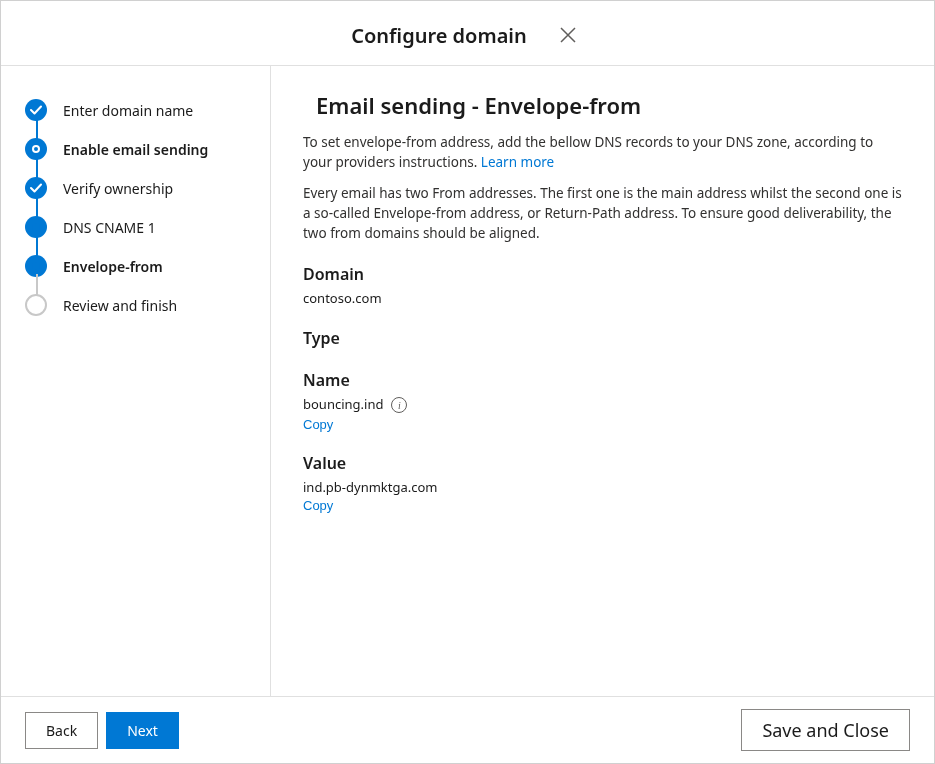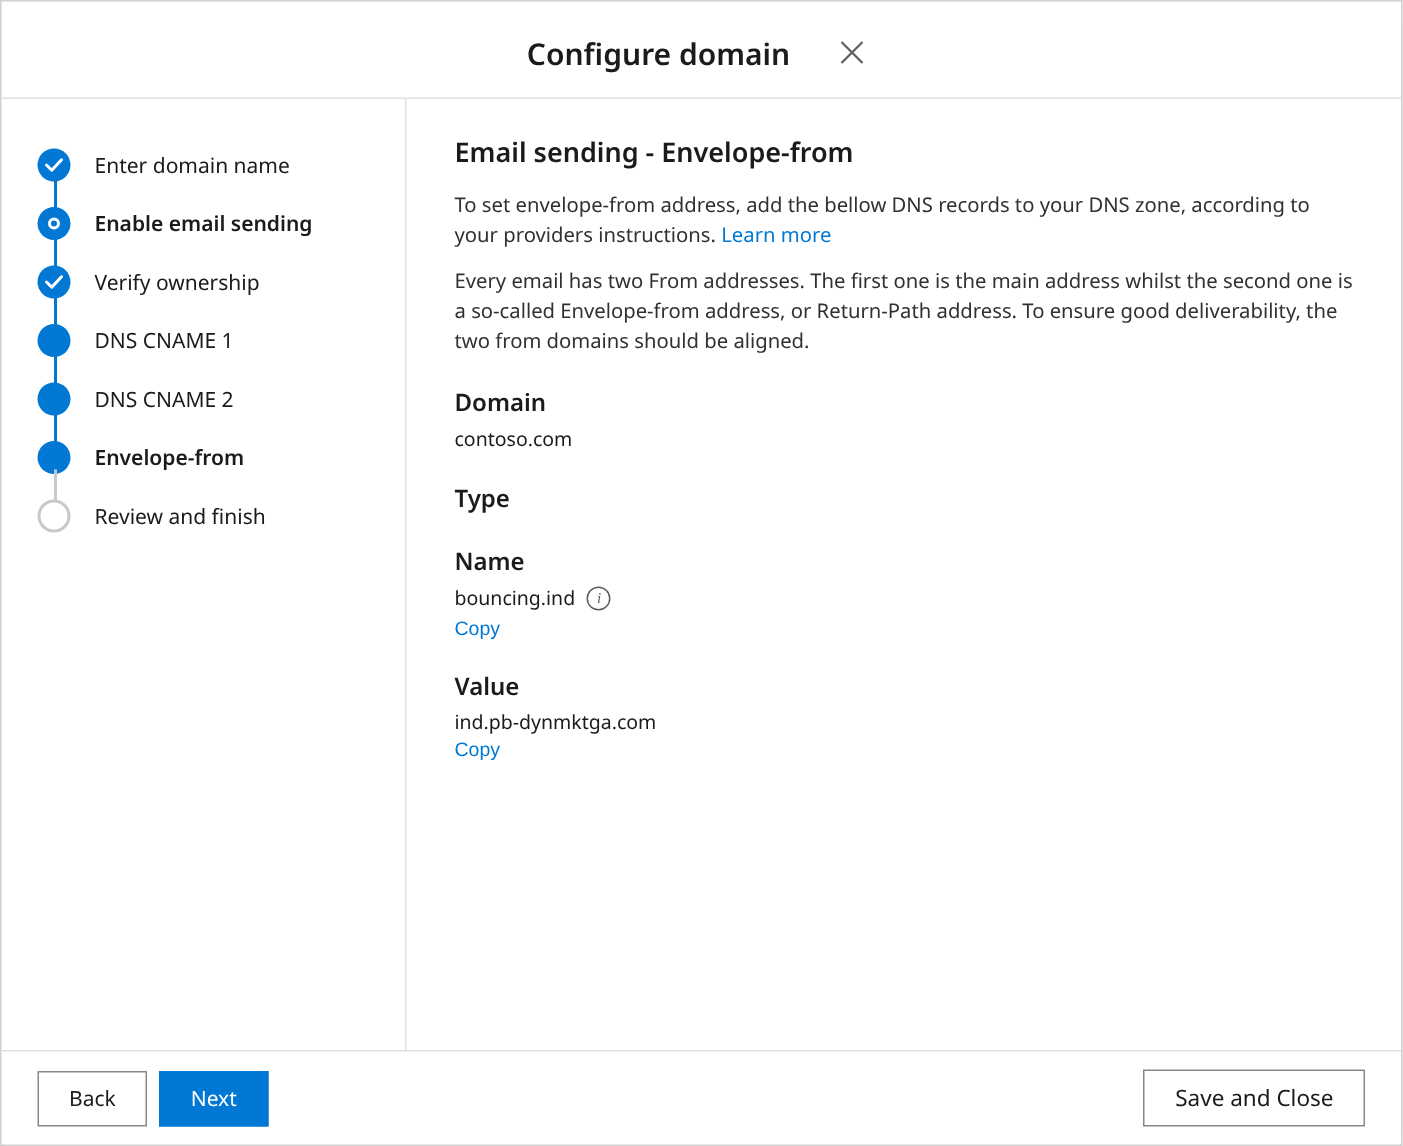--- a/index.html
+++ b/index.html
@@ -110,24 +110,25 @@
     }
     .step-label.bold {
       font-weight: 600;
     }
     .content {
       flex: 1;
       padding: 24px 32px;
       overflow-y: auto;
     }
     .content-title {
-      font-size: 18px;
+      font-size: 22px;
       font-weight: 600;
       color: #1b1b1b;
       margin-bottom: 12px;
+      margin-left: 13px;
     }
     .content-description {
       font-size: 13.5px;
       color: #323130;
       line-height: 1.5;
       margin-bottom: 10px;
     }
     .content-description a {
       color: #0078d4;
       text-decoration: none;
@@ -204,21 +205,21 @@
       color: white;
       font-size: 14px;
       cursor: pointer;
       font-family: inherit;
     }
     .btn-save {
       padding: 8px 20px;
       border: 1px solid #8a8886;
       background: white;
       color: #1b1b1b;
-      font-size: 15px;
+      font-size: 18px;
       cursor: pointer;
       font-family: inherit;
     }
     .dot {
       width: 8px;
       height: 8px;
       border-radius: 50%;
       background: white;
       border: 2px solid white;
     }
@@ -271,27 +272,20 @@
         </li>
 
         <li class="step-item">
           <div class="step-icon active">
             <div style="width:8px; height:8px; border-radius:50%; background:#0078d4;"></div>
           </div>
           <span class="step-label">DNS CNAME 1</span>
           <div class="step-connector" style="left:35px; top:28px; height:30px; background:#0078d4; position:absolute; width:2px;"></div>
         </li>
 
-        <li class="step-item">
-          <div class="step-icon active">
-            <div style="width:8px; height:8px; border-radius:50%; background:#0078d4;"></div>
-          </div>
-          <span class="step-label">DNS CNAME 2</span>
-          <div class="step-connector" style="left:35px; top:28px; height:30px; background:#0078d4; position:absolute; width:2px;"></div>
-        </li>
 
         <li class="step-item">
           <div class="step-icon active">
             <div style="width:8px; height:8px; border-radius:50%; background:#0078d4;"></div>
           </div>
           <span class="step-label bold">Envelope-from</span>
           <div class="step-connector" style="left:35px; top:28px; height:30px; background:#c8c8c8; position:absolute; width:2px;"></div>
         </li>
 
         <li class="step-item">

